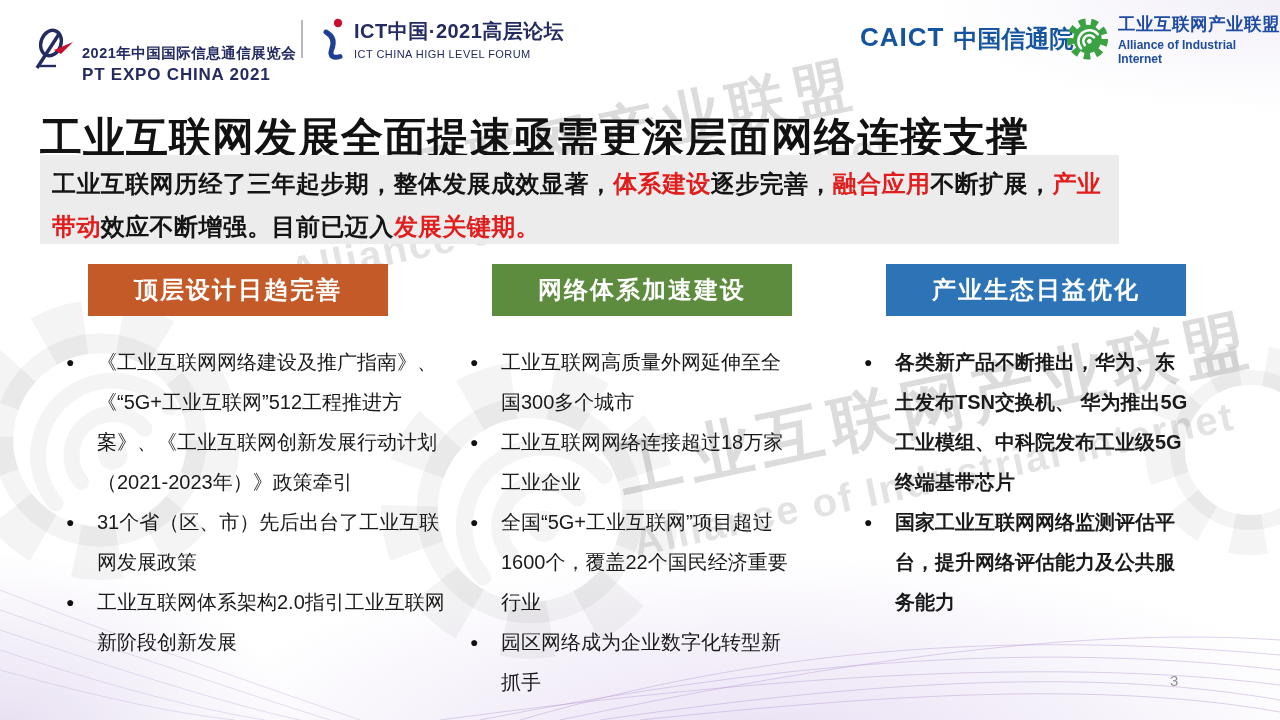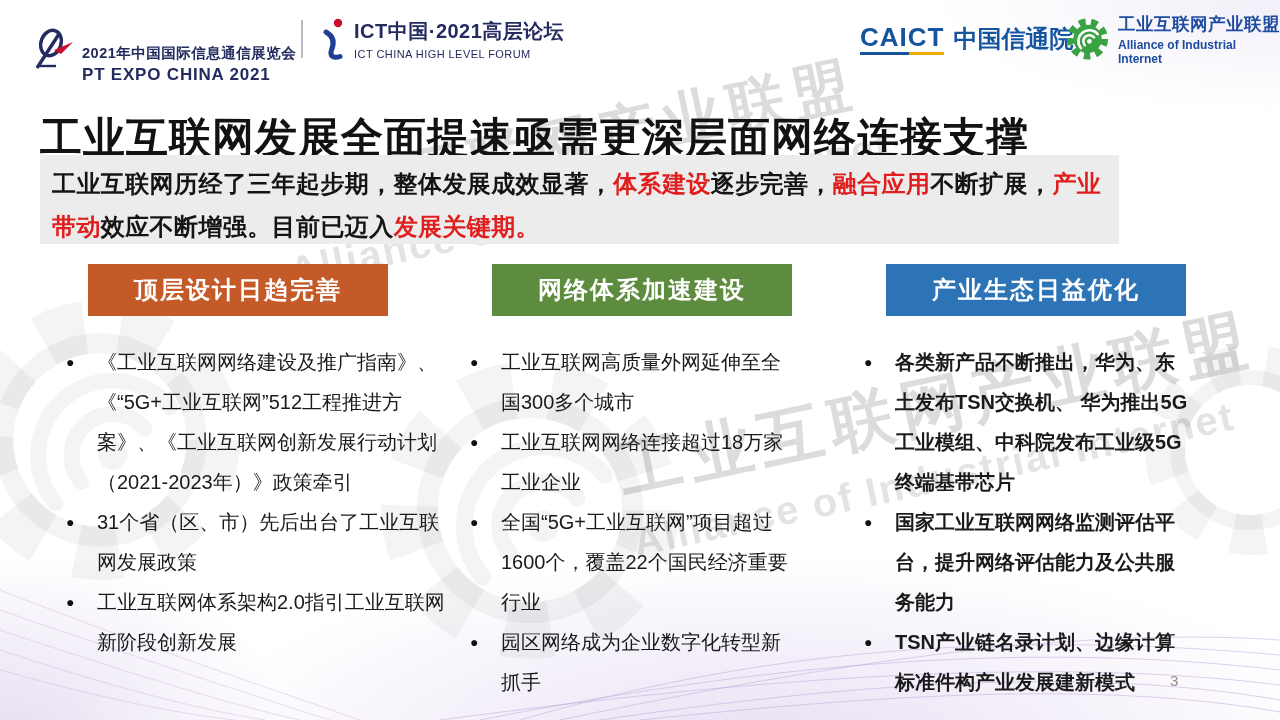--- a/index.html
+++ b/index.html
@@ -24,21 +24,21 @@
   .pt-expo{position:absolute;left:30px;top:14px;display:flex;align-items:center;}
   .pt-text{margin-left:6px;color:#232B60;}
   .pt-cn{font-size:14.5px;font-weight:700;letter-spacing:0.5px;margin-top:30px;}
   .pt-en{font-size:17px;font-weight:800;letter-spacing:0.8px;margin-top:2px;}
   .hdr-divider{position:absolute;left:301px;top:20px;width:2px;height:38px;background:#b8b8c2;}
   .ict{position:absolute;left:318px;top:15px;display:flex;align-items:center;}
   .ict-text{margin-left:6px;color:#232B60;}
   .ict-cn{font-size:20px;font-weight:800;letter-spacing:0.5px;}
   .ict-en{font-size:11px;font-weight:400;letter-spacing:0.45px;margin-top:3px;}
   .caict{position:absolute;left:860px;top:24px;display:flex;align-items:flex-start;}
-  .caict-abbr-wrap{display:flex;flex-direction:column;}
+  .caict-abbr-wrap{display:flex;flex-direction:row;}
   .caict-abbr{font-size:26px;font-weight:800;color:#15549E;letter-spacing:1px;line-height:26px;}
   .caict-bars{display:flex;height:3px;margin-top:2px;}
   .caict-bar-blue{width:58%;background:#15549E;}
   .caict-bar-orange{width:42%;background:#F2A900;}
   .caict-name{font-size:24px;font-weight:600;color:#15549E;margin-left:9px;line-height:30px;}
   .aii{position:absolute;left:1064px;top:12px;display:flex;align-items:center;}
   .aii-text{margin-left:7px;color:#1E4CA1;}
   .aii-cn{font-size:17.5px;font-weight:800;letter-spacing:0.5px;}
   .aii-en{font-size:12px;font-weight:700;margin-top:2px;}
   
@@ -175,21 +175,20 @@
           <li>工业互联网网络连接超过18万家工业企业</li>
           <li>全国“5G+工业互联网”项目超过1600个，覆盖22个国民经济重要行业</li>
           <li>园区网络成为企业数字化转型新抓手</li>
         </ul>
       </div>
       <div class="col col3">
         <div class="col-header" style="background: rgb(45, 116, 183);">产业生态日益优化</div>
         <ul>
           <li>各类新产品不断推出，华为、东土发布TSN交换机、 华为推出5G工业模组、中科院发布工业级5G终端基带芯片</li>
           <li>国家工业互联网网络监测评估平台，提升网络评估能力及公共服务能力</li>
-          <li>TSN产业链名录计划、边缘计算标准件构产业发展建新模式</li>
         </ul>
       </div>
     </div>
 
   <svg class="waves" width="1280" height="240" viewBox="0 0 1280 240">
     <g fill="none" stroke="#b89cd4" stroke-opacity="0.45" stroke-width="1">
       <path d="M520 240 C 760 170, 1000 150, 1280 175"></path>
       <path d="M480 240 C 760 185, 1020 160, 1280 190"></path>
       <path d="M440 240 C 740 200, 1040 175, 1280 205"></path>
       <path d="M560 240 C 800 190, 1060 145, 1280 160"></path>

